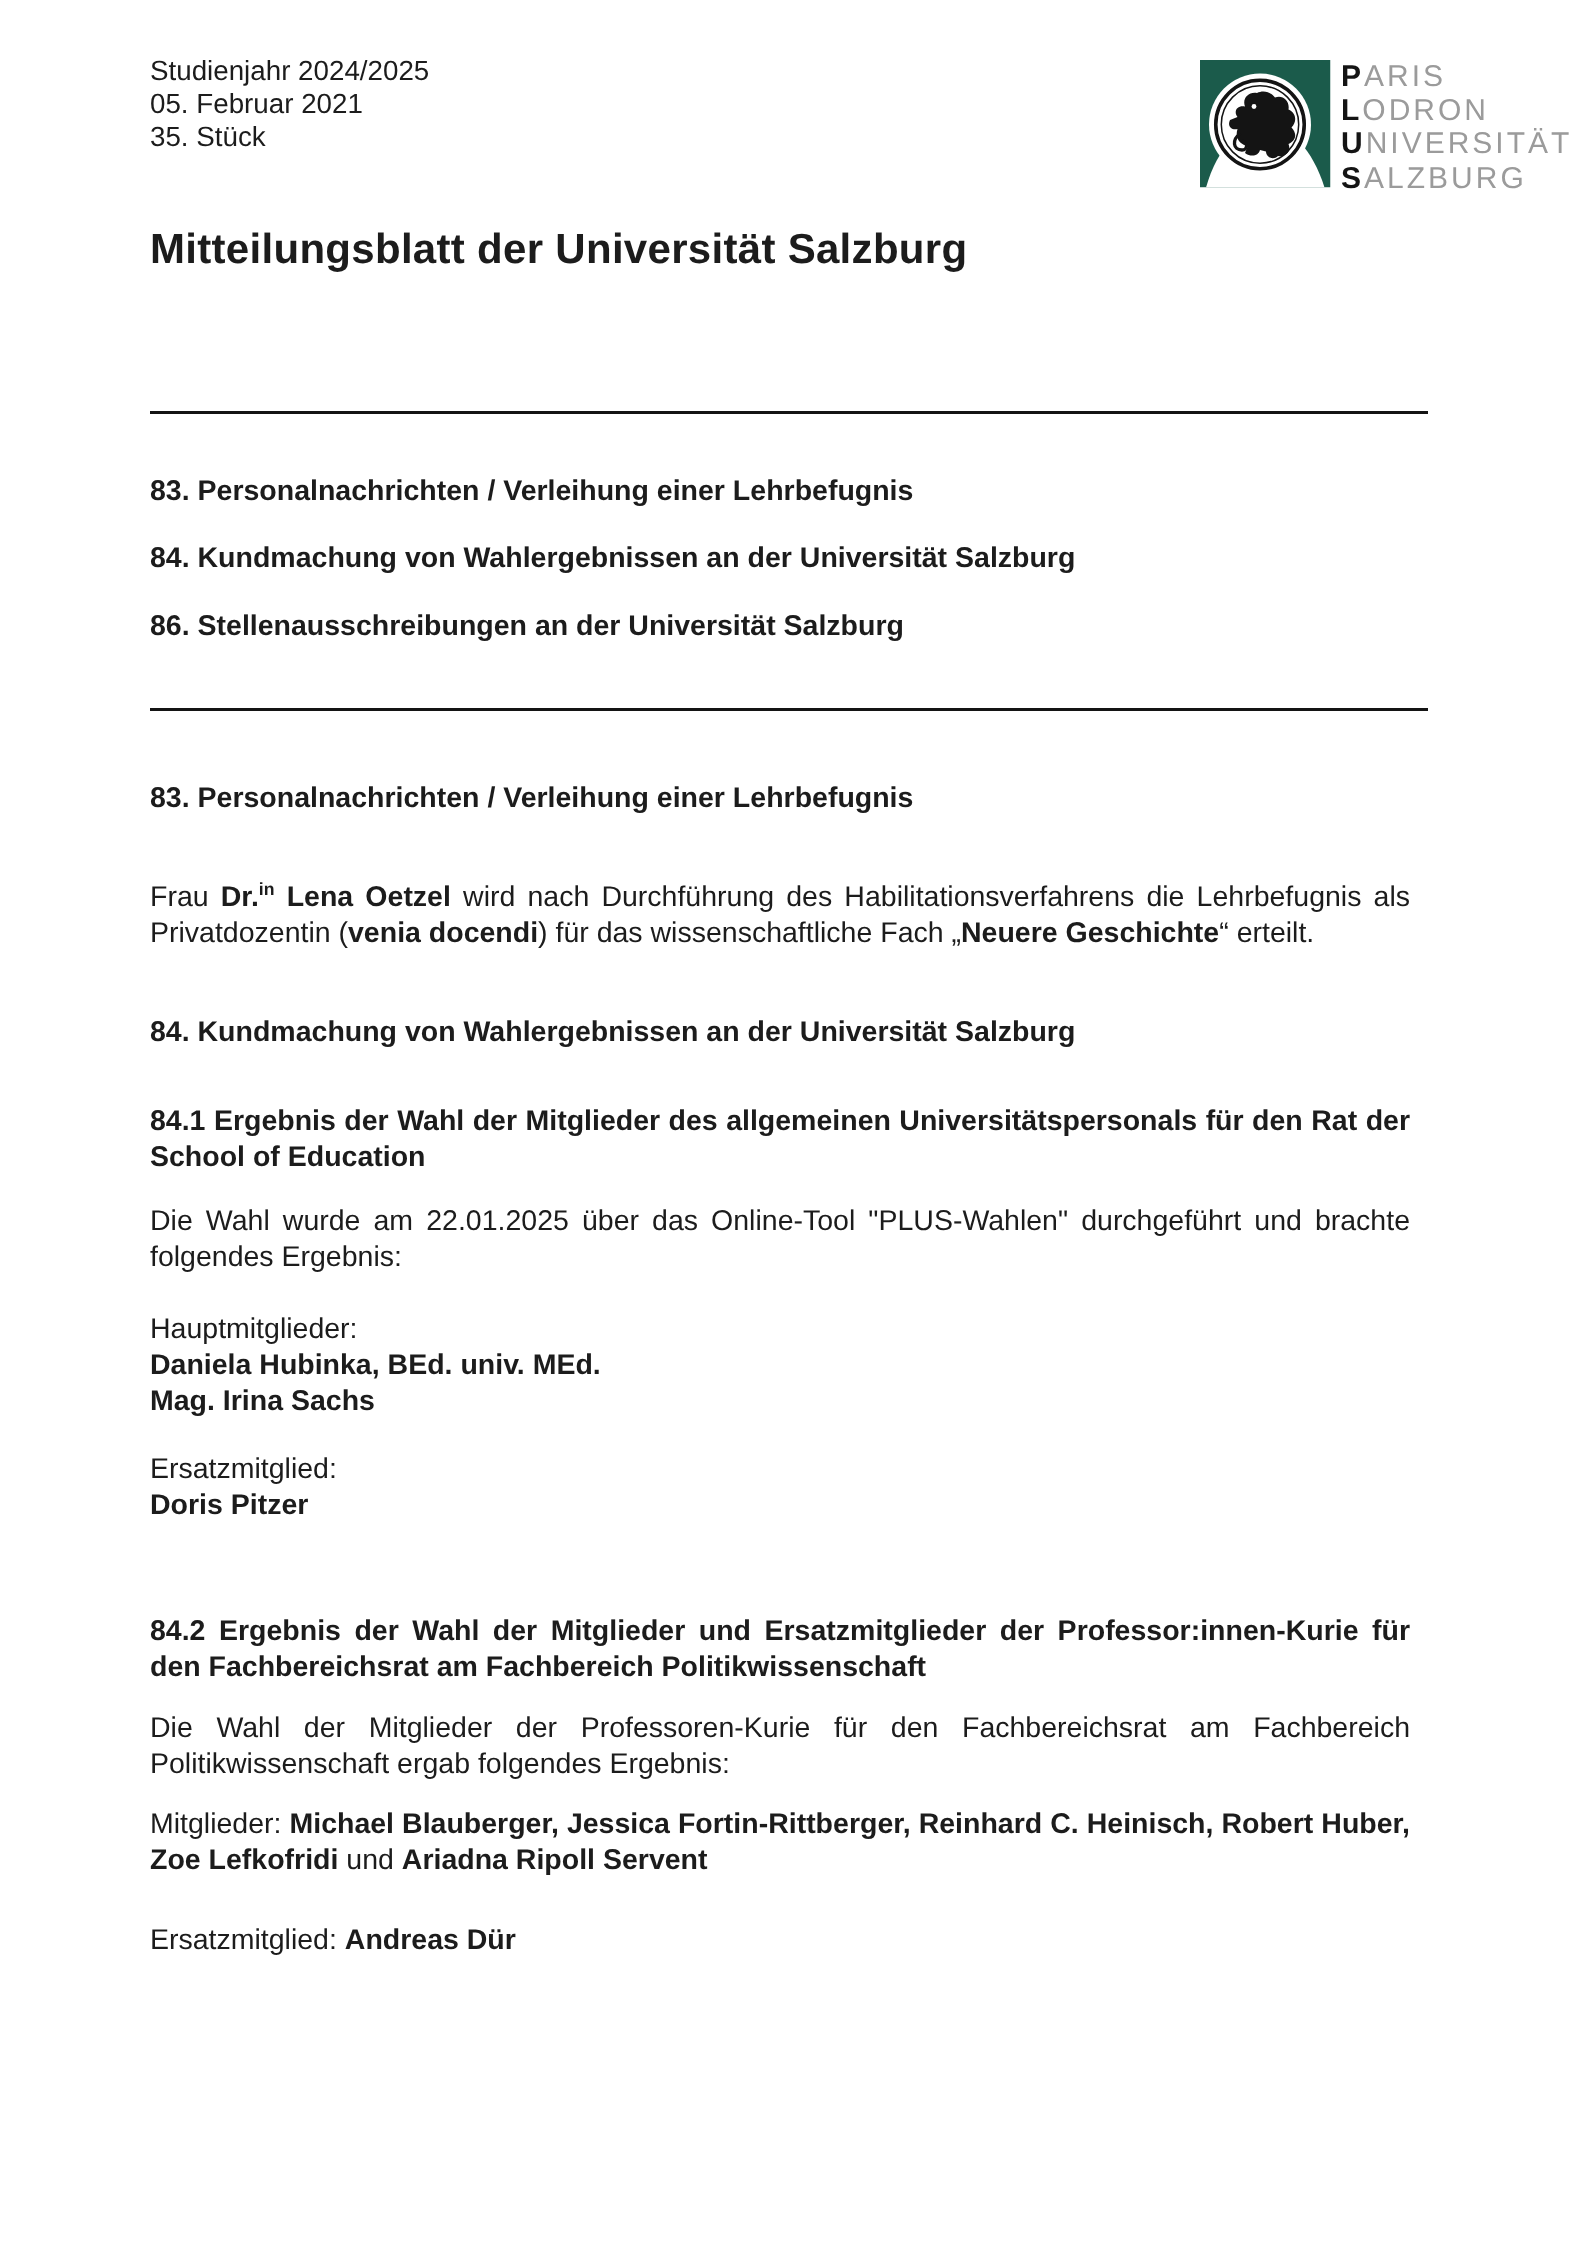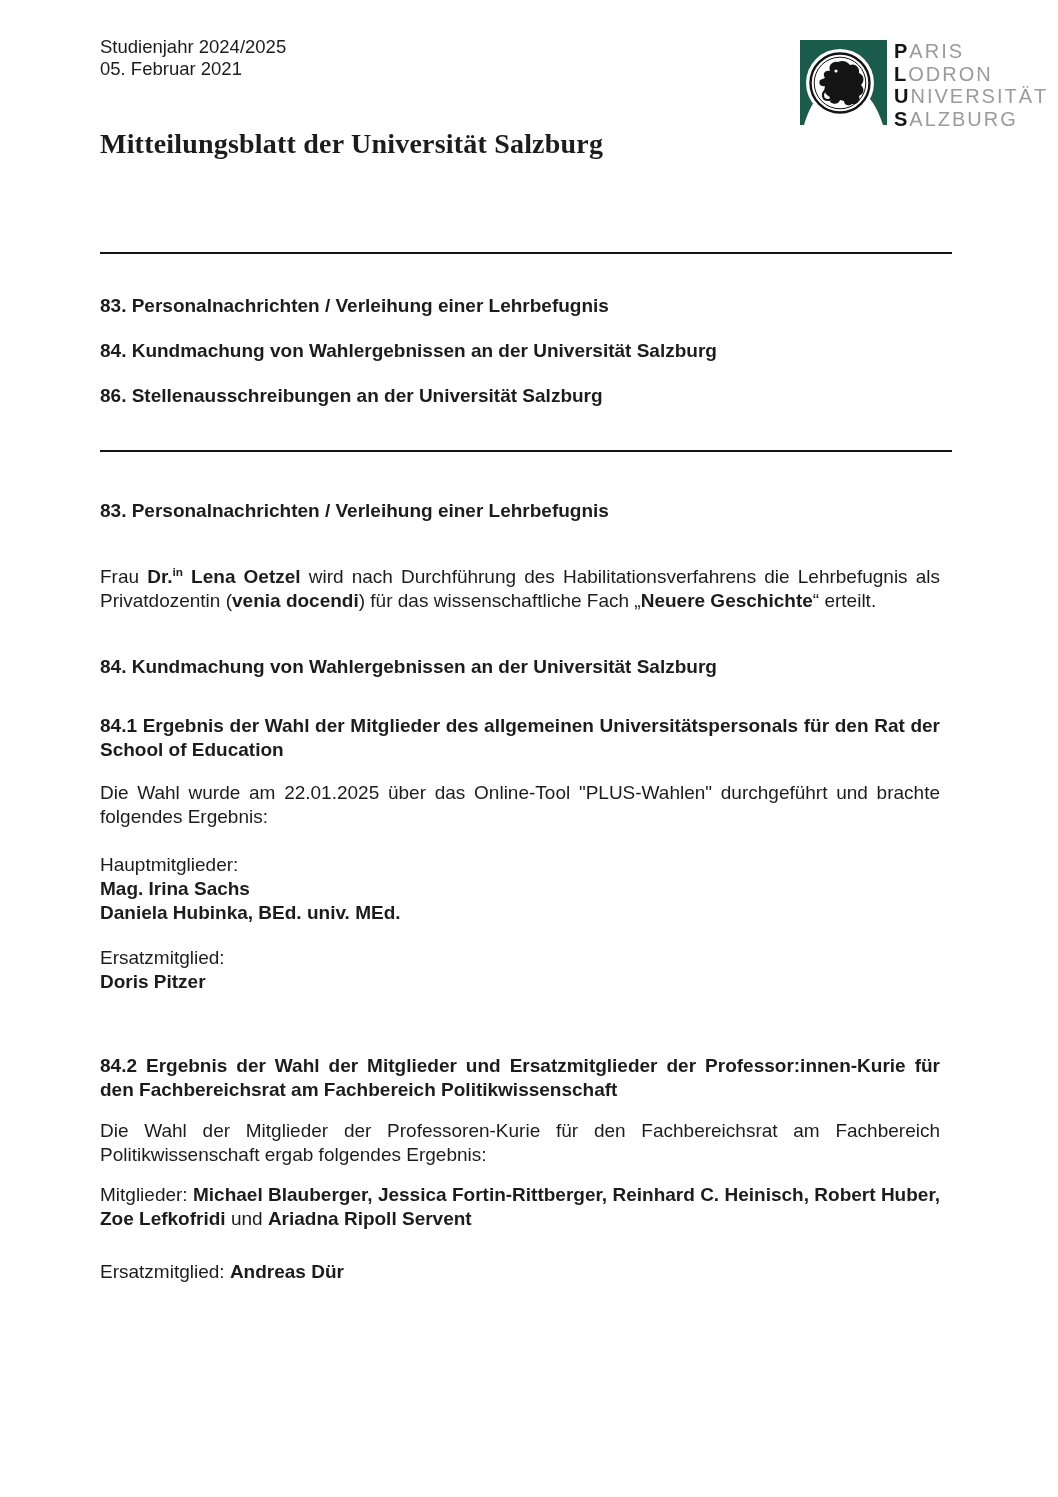--- a/index.html
+++ b/index.html
@@ -23,21 +23,21 @@
   }
   .wordmark { margin-top: 0; }
   .wm-line {
     font-size: 20px; line-height: 22.5px; letter-spacing: 2px;
     color: #9b9b9b; white-space: nowrap;
   }
   .wm-line b { color: #141414; font-weight: bold; }
   
   .title {
     margin-top: 48px;
-    font-size: 28px; font-weight: bold; letter-spacing: 0.2px; font-family: Liberation Serif, serif;
+    font-size: 28px; font-weight: bold; letter-spacing: 0.2px;
   }
   .rule { height: 2px; background: #141414; width: 852px; }
   .rule-top { margin-top: 92px; }
   .rule-mid { margin-top: 42px; }
   
   .toc { margin-top: 40px; }
   .toc-item {
     font-size: 19px; font-weight: bold; line-height: 24px;
     text-align: justify;
     margin-bottom: 21px;
@@ -64,20 +64,21 @@
   sup.degree { font-size: 0.62em; font-weight: bold; vertical-align: super; line-height: 0; }
 </style>
 </head>
 <body>
 
 <div class="page">
 
   <div class="meta">
     <div>Studienjahr 2024/2025</div>
     <div>05. Februar 2021</div>
+    <div>35. Stück</div>
   </div>
 
   <div class="logo">
     <span>
       <svg width="87" height="85" viewBox="0 0 87 85" aria-hidden="true">
         <rect x="0" y="0" width="87" height="85" fill="#1b5b4b"></rect>
         <path d="M4,85 C12,57 27,44 43,44 C59,44 74,57 83,85 Z" fill="#ffffff"></path>
         <circle cx="40" cy="43" r="34" fill="#ffffff"></circle>
         <circle cx="40" cy="43" r="29.5" fill="#ffffff" stroke="#141414" stroke-width="2.4"></circle>
         <circle cx="40" cy="43" r="25.8" fill="none" stroke="#141414" stroke-width="1"></circle>
@@ -113,22 +114,22 @@
   <p class="body-text p83"><span>Frau </span><span class="bold">Dr.</span><sup class="degree">in</sup><span class="bold"> Lena Oetzel</span><span> wird nach Durchführung des Habilitationsverfahrens die Lehrbefugnis als Privatdozentin (</span><span class="bold">venia docendi</span><span>) für das wissenschaftliche Fach „</span><span class="bold">Neuere Geschichte</span><span>“ erteilt.</span></p>
 
   <div class="h-sec h84">84. Kundmachung von Wahlergebnissen an der Universität Salzburg</div>
 
   <div class="h-sec h841">84.1 Ergebnis der Wahl der Mitglieder des allgemeinen Universitätspersonals für den Rat der School of Education</div>
 
   <p class="body-text p841">Die Wahl wurde am 22.01.2025 über das Online-Tool "PLUS-Wahlen" durchgeführt und brachte folgendes Ergebnis:</p>
 
   <div class="members-block">
     <div>Hauptmitglieder:</div>
+    <div class="bold">Daniela Hubinka, BEd. univ. MEd.</div>
     <div class="bold">Mag. Irina Sachs</div>
-    <div class="bold">Daniela Hubinka, BEd. univ. MEd.</div>
   </div>
 
   <div class="ersatz-block">
     <div>Ersatzmitglied:</div>
     <div class="bold">Doris Pitzer</div>
   </div>
 
   <div class="h-sec h842">84.2 Ergebnis der Wahl der Mitglieder und Ersatzmitglieder der Professor:innen-Kurie für den Fachbereichsrat am Fachbereich Politikwissenschaft</div>
 
   <p class="body-text p842">Die Wahl der Mitglieder der Professoren-Kurie für den Fachbereichsrat am Fachbereich Politikwissenschaft ergab folgendes Ergebnis:</p>

